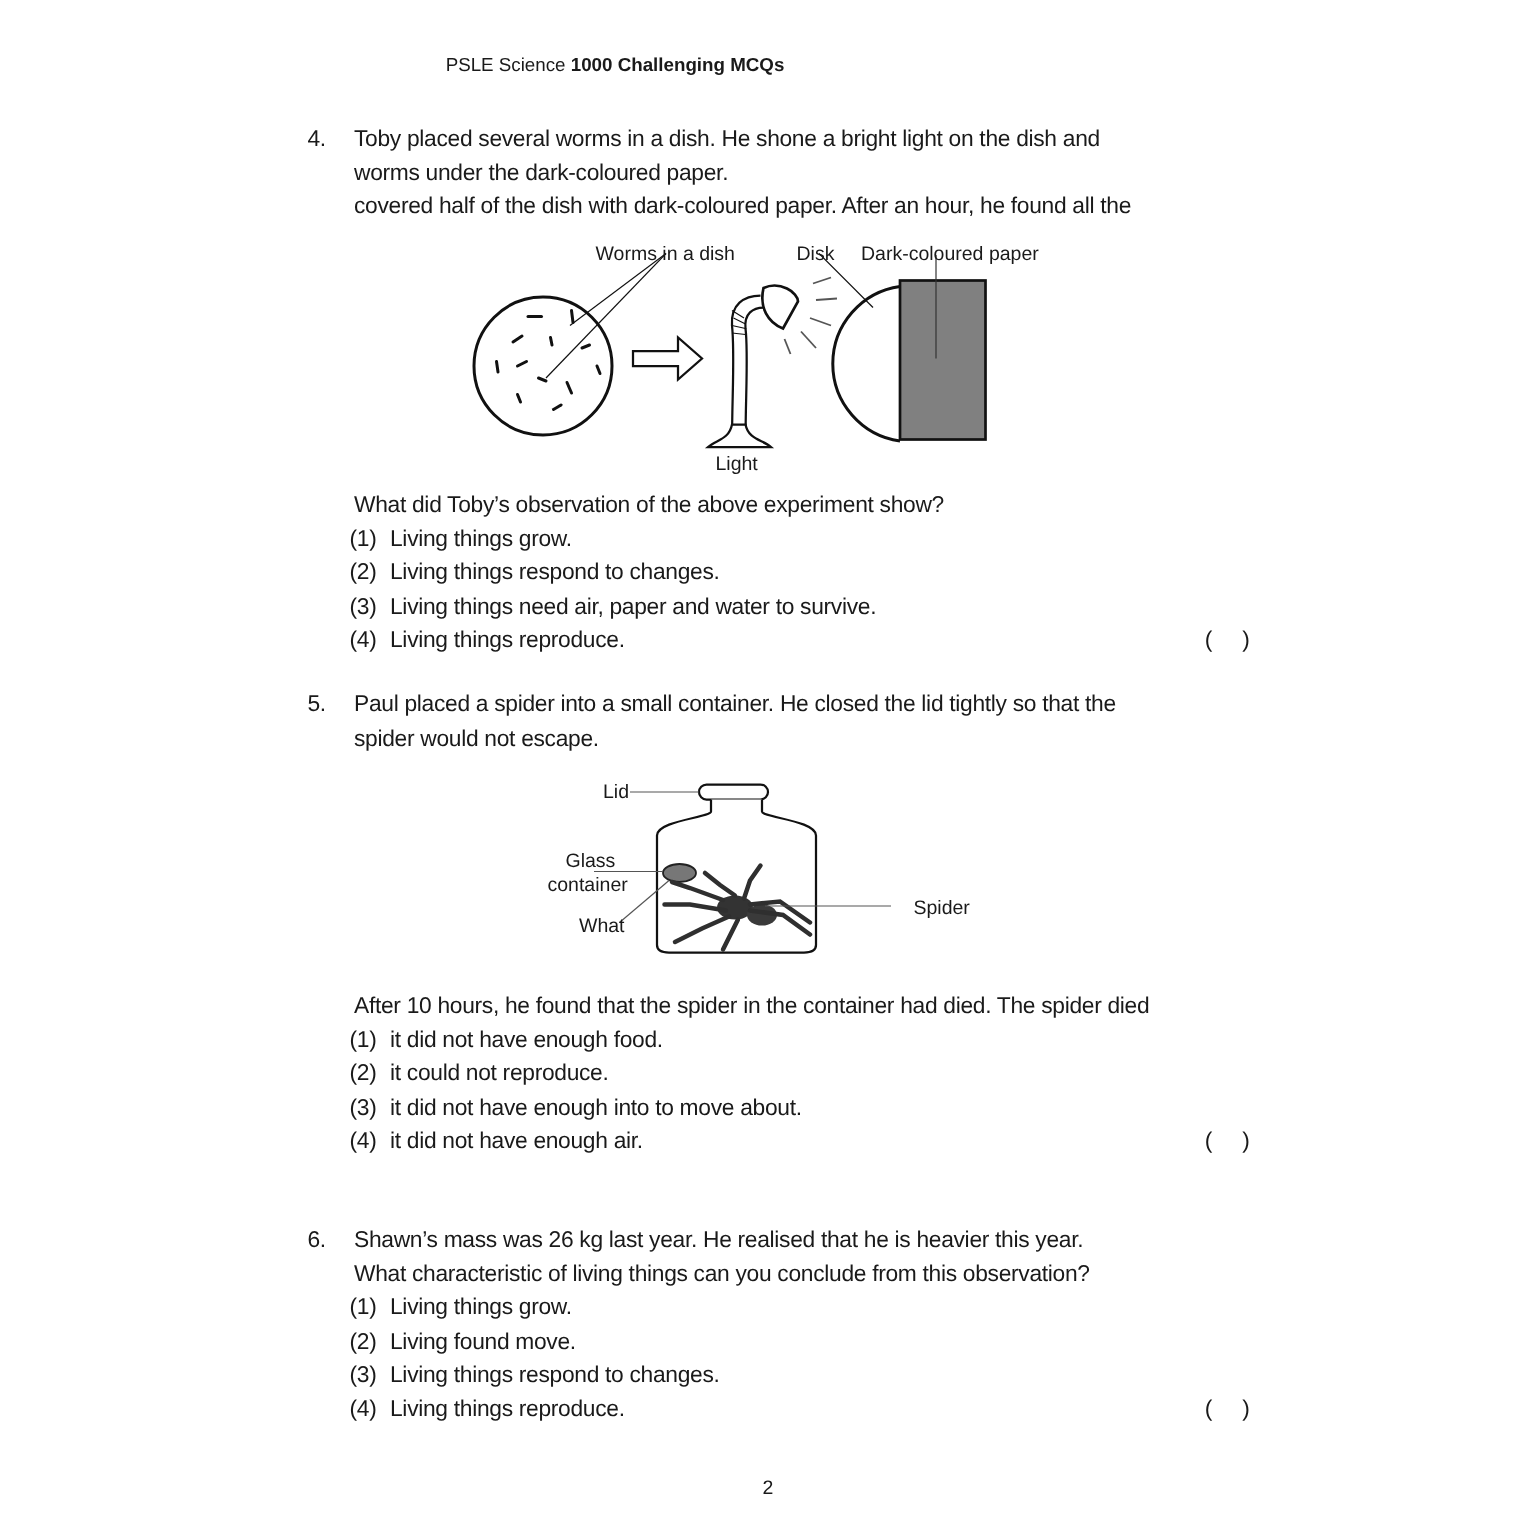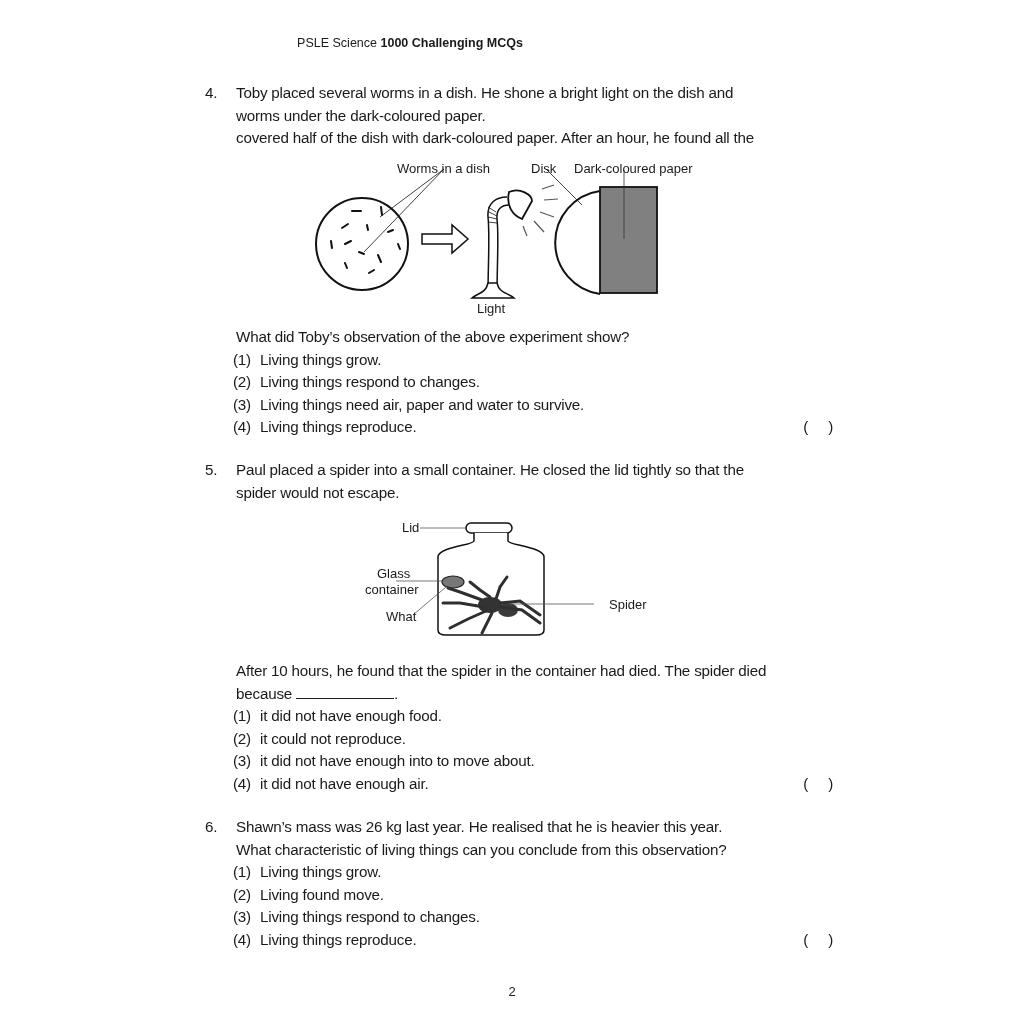--- a/index.html
+++ b/index.html
@@ -134,21 +134,20 @@
   </svg>
   <span class="lbl" style="left:52px; top:5px;">Lid</span>
   <span class="lbl" style="left:27px; top:51px;">Glass</span>
   <span class="lbl" style="left:15px; top:67px;">container</span>
   <span class="lbl" style="left:36px; top:94px;">What</span>
   <span class="lbl" style="left:259px; top:82px;">Spider</span>
 </div>
 
 <div class="q" style="top:660px;">
   <div class="qtext">After 10 hours, he found that the spider in the container had died. The spider died</div>
-  <div class="qtext"><span>because</span> <span class="blank"></span>.</div>
   <div class="opt"><span class="n">(1)</span><span>it did not have enough food.</span></div>
   <div class="opt"><span class="n">(2)</span><span>it could not reproduce.</span></div>
   <div class="opt"><span class="n">(3)</span><span>it did not have enough into to move about.</span></div>
   <div class="opt"><span class="n">(4)</span><span>it did not have enough air.</span>
     <span class="paren" style="right:-18px; white-space:pre;">(     )</span>
   </div>
 </div>
 
 <div class="q" style="top:816px;">
   <span class="qnum">6.</span>

